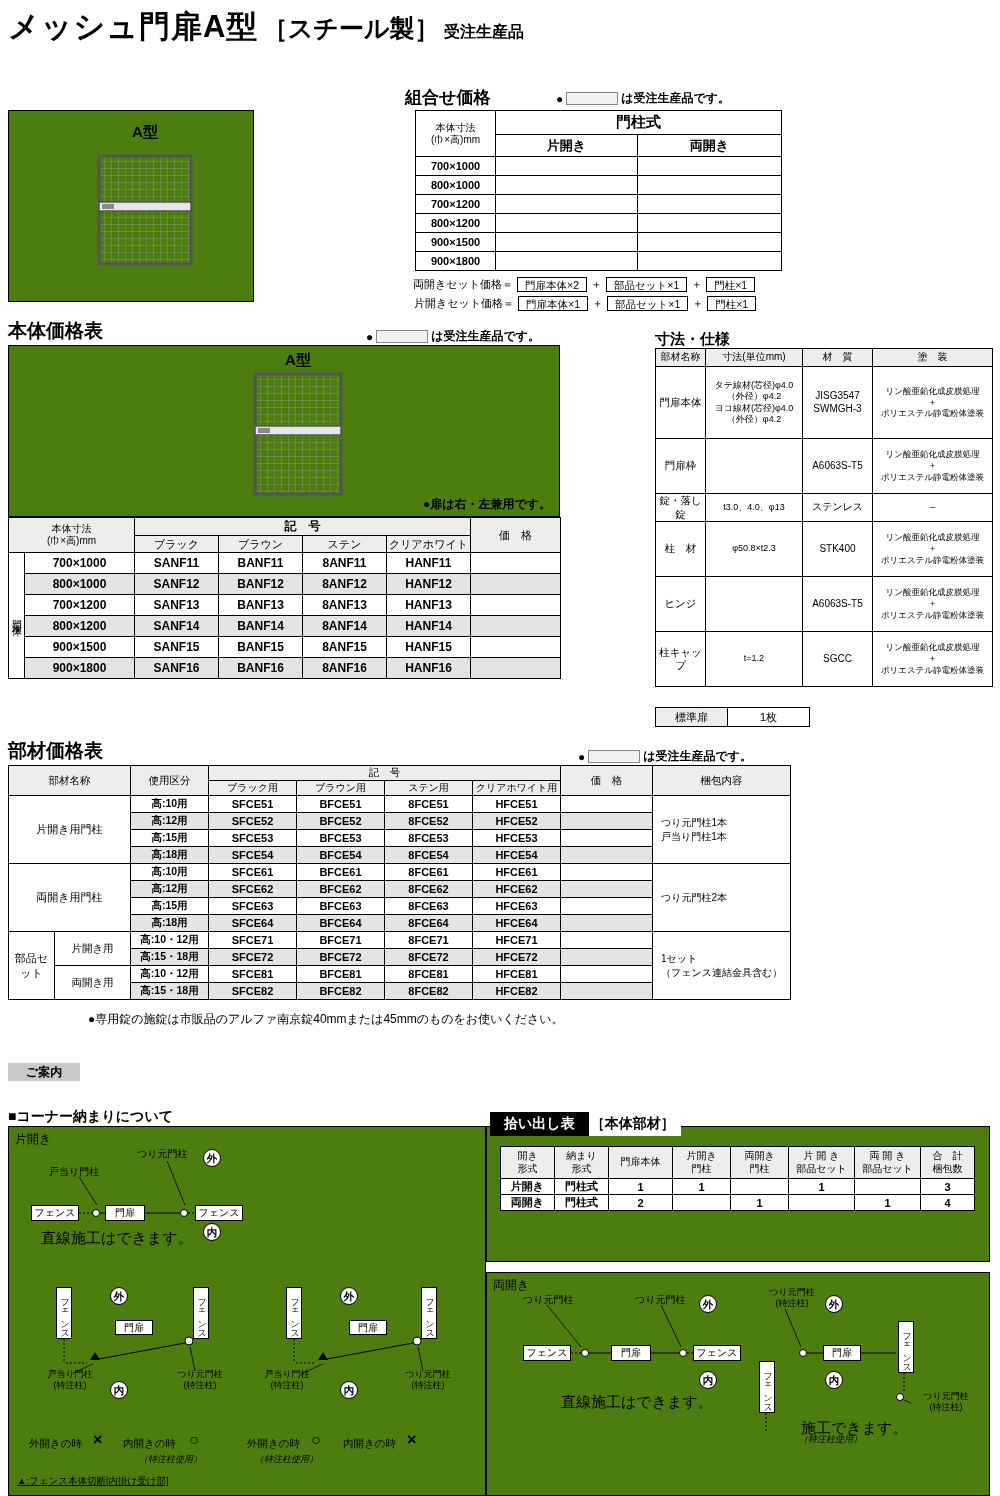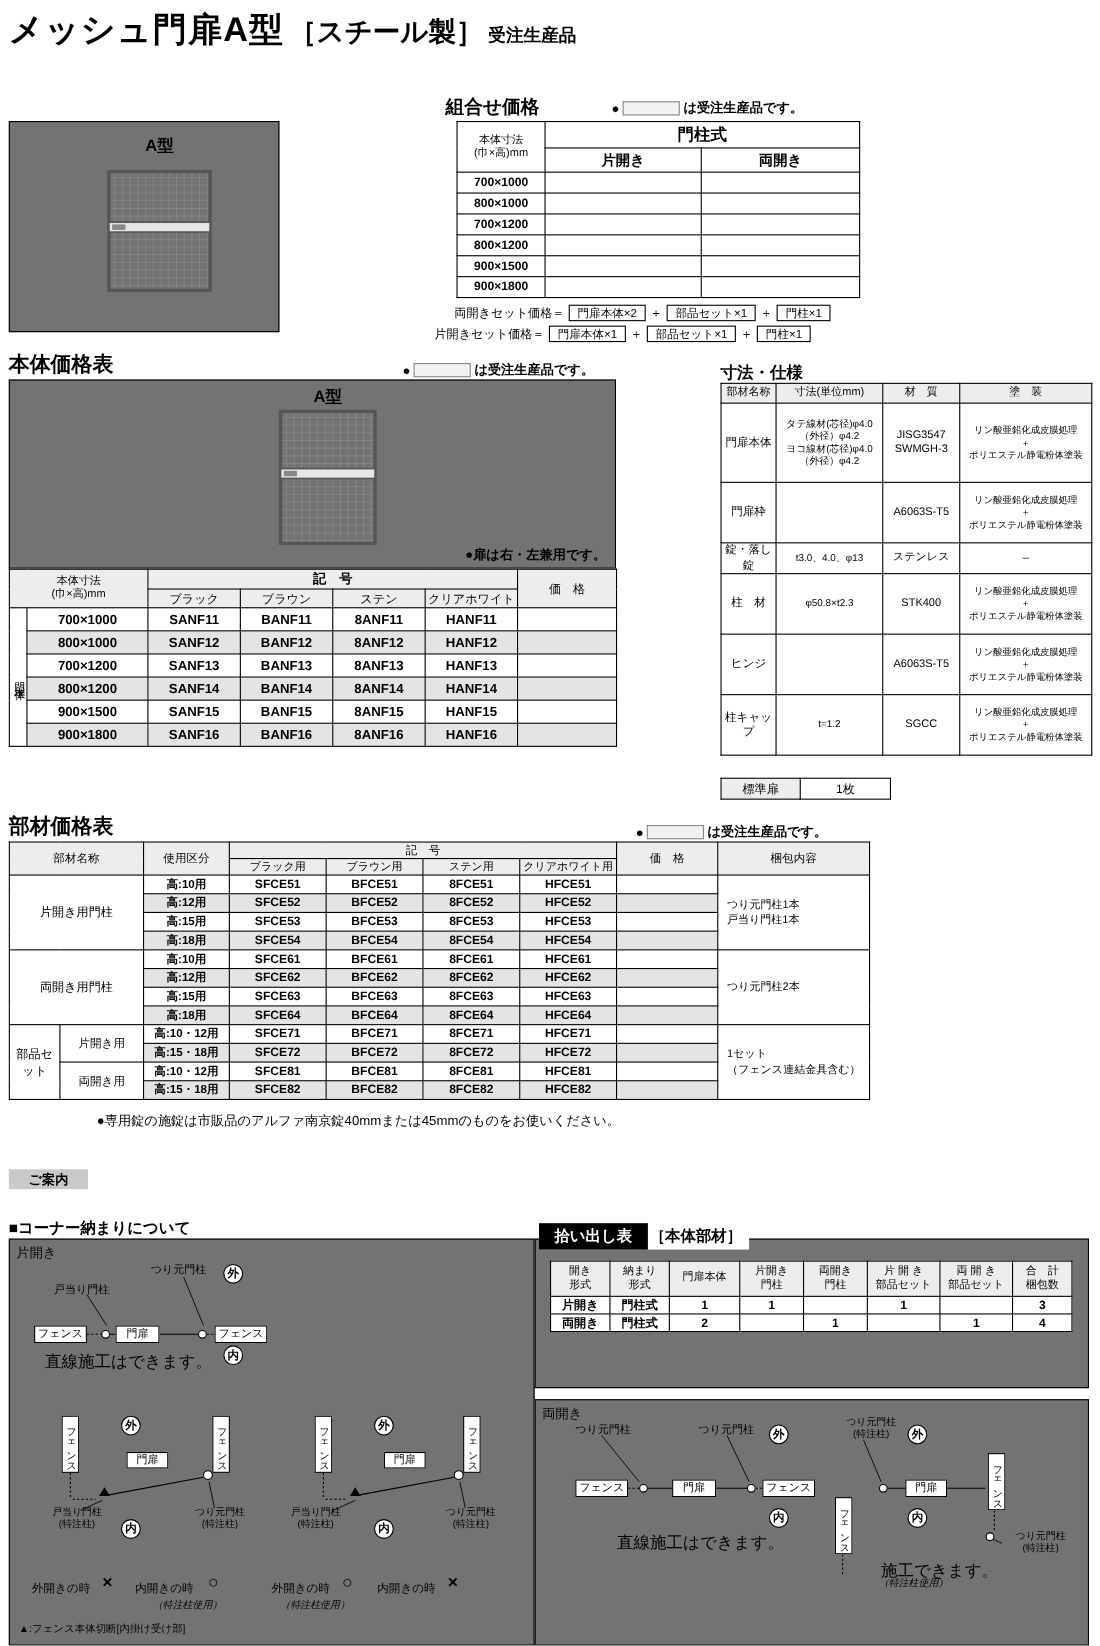--- a/index.html
+++ b/index.html
@@ -62,33 +62,33 @@
   .guide-text { font-size:12px; white-space:nowrap; }
 
   
   .pickup .pkh { font-size:10px; line-height:1.25; height:32px; }
   .pickup .pkd { font-size:11px; font-weight:bold; height:16px; }
   .pk-head { display:flex; align-items:center; background:#fff; padding-right:6px; }
   .pk-black { background:#000; color:#fff; font-weight:bold; font-size:14px; padding:3px 14px; }
   .pk-note { font-weight:bold; font-size:14px; padding-left:2px; }
 
   
-  .dbox { border:1px solid #000; background:#737373;padding-left:28px; }
+  .dbox { border:1px solid #000; background:#4d7c0f;padding-left:28px; }
   .dtitle { font-size:12px; white-space:nowrap; }
   .dlab { font-size:10px; white-space:nowrap; }
   .dlab2 { font-size:9px; white-space:pre-line; text-align:center; width:66px; line-height:1.25; }
   .fbox { width:48px; height:16px; border:1px solid #000; background:#fff; font-size:10px; text-align:center; line-height:14px; }
   .gbox { width:40px; height:16px; border:1px solid #000; background:#fff; font-size:10px; text-align:center; line-height:14px; }
   .vfence { width:16px; height:52px; border:1px solid #000; background:#fff; font-size:9px; writing-mode:vertical-rl; text-orientation:upright; text-align:center; padding-top:1px; }
   .ocircle { width:18px; height:18px; border:1.3px solid #000; border-radius:50%; background:#fff; font-size:10.5px; font-weight:bold; text-align:center; line-height:16px; }
   .caselab { font-size:10.5px; white-space:nowrap; }
   .mark { font-size:16px; font-weight:bold; }
   .smallnote { font-size:9px; white-space:nowrap;font-style:italic; }
   .straight { font-size:15px; white-space:nowrap; }
-  .footnote { font-size:9.5px; white-space:nowrap; }
+  .footnote { font-size:9.5px; white-space:nowrap;text-decoration:underline; }
 </style>
 </head>
 <body>
 
 <div id="page">
 
   <div class="abs" style="left:8px;top:6px;white-space:nowrap">
     <span style="font-size:31px;font-weight:bold;letter-spacing:1px">メッシュ門扉A型</span>
     <span style="font-size:25px;font-weight:bold">［スチール製］</span>
     <span style="font-size:16px;font-weight:bold">受注生産品</span>
@@ -165,21 +165,21 @@
   </table>
 
   <div class="abs formula" style="left:413px;top:277px">
     <span>両開きセット価格＝</span>
     <span class="chip">門扉本体×2</span>
     <span>＋</span>
     <span class="chip">部品セット×1</span>
     <span>＋</span>
     <span class="chip">門柱×1</span>
   </div>
-  <div class="abs formula" style="left:395px;top:296px">
+  <div class="abs formula" style="left:414px;top:296px">
     <span>片開きセット価格＝</span>
     <span class="chip">門扉本体×1</span>
     <span>＋</span>
     <span class="chip">部品セット×1</span>
     <span>＋</span>
     <span class="chip">門柱×1</span>
   </div>
 
   <div class="abs sec-heading" style="left:8px;top:318px;font-size:19px">本体価格表</div>
   <div class="abs legend" style="left:366px;top:328px">

